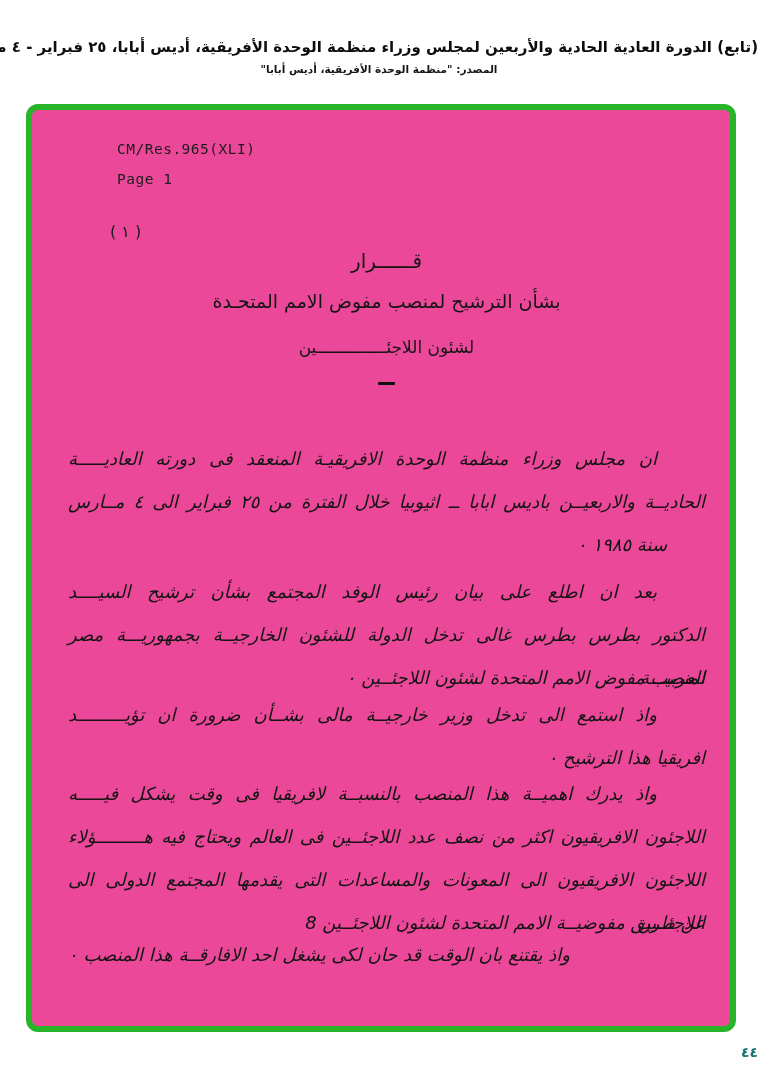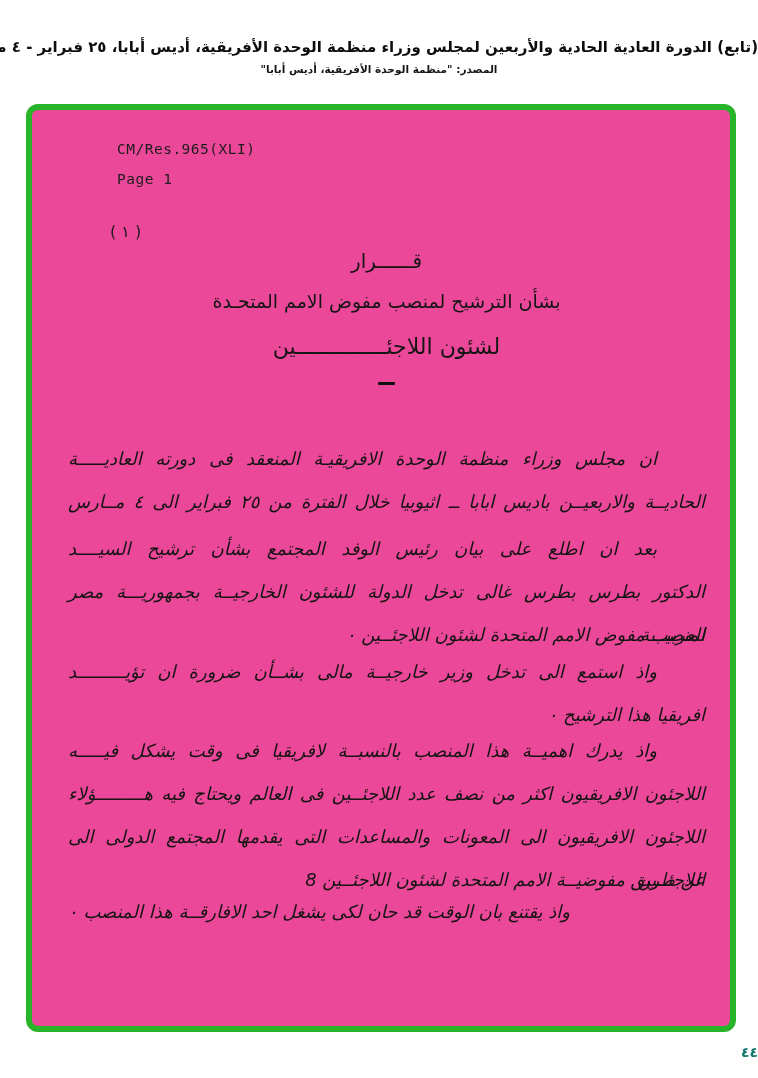--- a/index.html
+++ b/index.html
@@ -36,21 +36,21 @@
     position:absolute;left:78px;top:112px;font-size:16px;color:#1a1a1a;
     letter-spacing:3px;direction:rtl;
   }
   
   .title-wrap{
     position:absolute;left:36px;right:25px;top:138px;direction:rtl;text-align:center;
     color:#151515;
   }
   .title-l1{font-size:20px;line-height:26px;}
   .title-l2{font-size:19px;line-height:26px;margin-top:14px;text-align:center;}
-  .title-l3{font-size:22px;line-height:26px;margin-top:20px;}
+  .title-l3{font-size:17px;line-height:26px;margin-top:20px;}
   .divider-dash{
     margin:22px auto 0 auto;width:17px;height:3px;background:#101010;border-radius:1px;
   }
   
   .doc-body{
     position:absolute;left:36px;right:25px;top:327px;direction:rtl;
     font-size:18px;color:#141414;
   }
   .para{margin:0;font-style:italic;}
   .bline{
@@ -93,20 +93,21 @@
       <div class="title-l1">قــــــرار</div>
       <div class="title-l2">بشأن الترشيح  لمنصب مفوض الامم المتحـدة</div>
       <div class="title-l3">لشئون اللاجئــــــــــــــين</div>
       <div class="divider-dash"></div>
     </div>
 
     <div class="doc-body">
         <div class="para p1">
           <div class="bline first">ان مجلس  وزراء منظمة الوحدة الافريقيـة المنعقد فى  دورته العاديـــــة</div>
           <div class="bline full">الحاديــة والاربعيــن باديس ابابا ــ اثيوبيا خلال الفترة من  ٢٥ فبراير الى  ٤ مــارس</div>
+          <div class="bline end-indent">سنة ١٩٨٥ ٠</div>
         </div>
         <div class="para p2">
           <div class="bline first">بعد ان اطلع  على بيان رئيس الوفد المجتمع بشأن  ترشيح  السيــــد</div>
           <div class="bline full">الدكتور بطرس بطرس غالى  تدخل الدولة للشئون الخارجيــة بجمهوريـــة مصر العربيـــة</div>
           <div class="bline end">لمنصب  مفوض الامم المتحدة لشئون اللاجئــين ٠</div>
         </div>
         <div class="para p3">
           <div class="bline first">واذ استمع  الى تدخل  وزير خارجيــة مالى  بشــأن ضرورة ان  تؤيـــــــــد</div>
           <div class="bline end">افريقيا هذا الترشيح ٠</div>
         </div>

